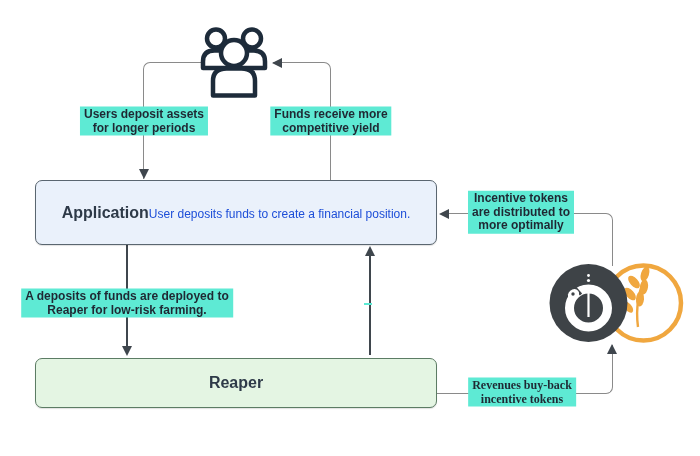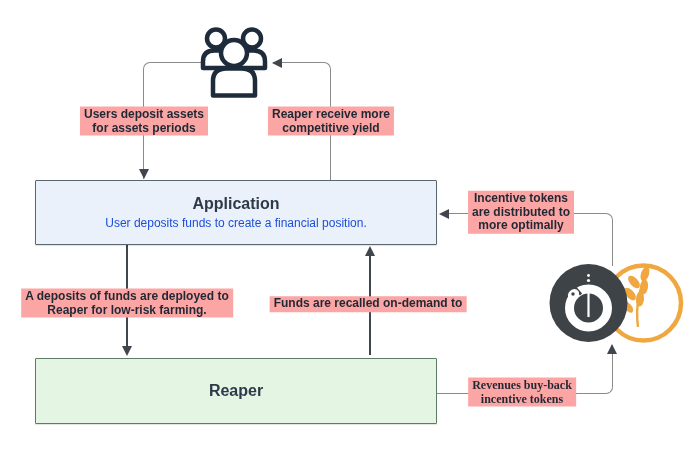--- a/index.html
+++ b/index.html
@@ -13,28 +13,28 @@
   .c-tr{border-right:1.5px solid #8a8a8a;border-top:1.5px solid #8a8a8a;border-top-right-radius:7px;}
   .c-br{border-right:1.5px solid #8a8a8a;border-bottom:1.5px solid #8a8a8a;border-bottom-right-radius:7px;}
   
   .vline{position:absolute;width:2px;background:#3f464d;z-index:1;}
   
   .ah{position:absolute;width:0;height:0;z-index:6;}
   .ah-down{border-left:5px solid transparent;border-right:5px solid transparent;border-top:10px solid #3f464d;}
   .ah-up{border-left:5px solid transparent;border-right:5px solid transparent;border-bottom:10px solid #3f464d;}
   .ah-left{border-top:5px solid transparent;border-bottom:5px solid transparent;border-right:10px solid #3f464d;}
   
-  .node{position:absolute;box-sizing:border-box;border-radius:1px;display:flex;flex-direction:column;
+  .node{position:absolute;box-sizing:border-box;border-radius:7px;display:flex;
         align-items:center;justify-content:center;z-index:4;box-shadow:0 1px 1px rgba(0,0,0,0.12);}
   .node-app{left:35px;top:180px;width:402px;height:65px;background:#eaf1fb;border:1.5px solid #5a6670;}
-  .node-reaper{left:35px;top:358px;width:402px;height:66px;background:#e4f5e3;border:1.5px solid #5c7c64;}
+  .node-reaper{left:35px;top:358px;width:402px;height:50px;background:#e4f5e3;border:1.5px solid #5c7c64;}
   .node .title{font-size:16px;font-weight:700;color:#2e3a48;}
   .node .sub{font-size:12px;color:#1d4ed8;margin-top:3px;}
   
-  .lbl{position:absolute;transform:translate(-50%,-50%);background:#fca5a5;font-weight:700;font-size:12px;
+  .lbl{position:absolute;transform:translate(-50%,-50%);background:#5eead4;font-weight:700;font-size:12px;
        line-height:13.5px;color:#1f2833;text-align:center;white-space:nowrap;padding:1px 4px;z-index:5;}
   .lbl span{display:block;}
   .icon-wrap{position:absolute;z-index:3;}
 </style>
 </head>
 <body>
 
 <div id="canvas">
 
   <div class="corner c-tl" style="left:143px;top:62px;width:60px;height:116px;"></div>
@@ -102,35 +102,34 @@
     <div class="title">Application</div>
     <div class="sub">User deposits funds to create a financial position.</div>
   </div>
 
   <div class="node node-reaper">
     <div class="title">Reaper</div>
   </div>
 
   <div class="lbl" style="left:144px;top:121px;">
     <span>Users deposit assets</span>
-    <span>for assets periods</span>
+    <span>for longer periods</span>
   </div>
 
   <div class="lbl" style="left:331px;top:121px;">
-    <span>Reaper receive more</span>
+    <span>Funds receive more</span>
     <span>competitive yield</span>
   </div>
 
   <div class="lbl" style="left:127px;top:303px;">
     <span>A deposits of funds are deployed to</span>
     <span>Reaper for low-risk farming.</span>
   </div>
 
   <div class="lbl" style="left:368px;top:304px;">
-    <span>Funds are recalled on-demand to</span>
   </div>
 
   <div class="lbl" style="left:521px;top:212px;">
     <span>Incentive tokens</span>
     <span>are distributed to</span>
     <span>more optimally</span>
   </div>
 
   <div class="lbl" style="left:522px;top:392px;font-family:Liberation Serif, serif;">
     <span>Revenues buy-back</span>

